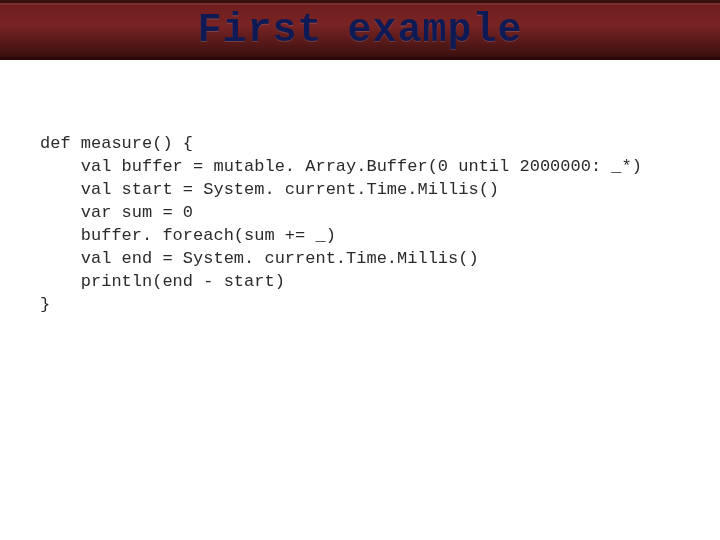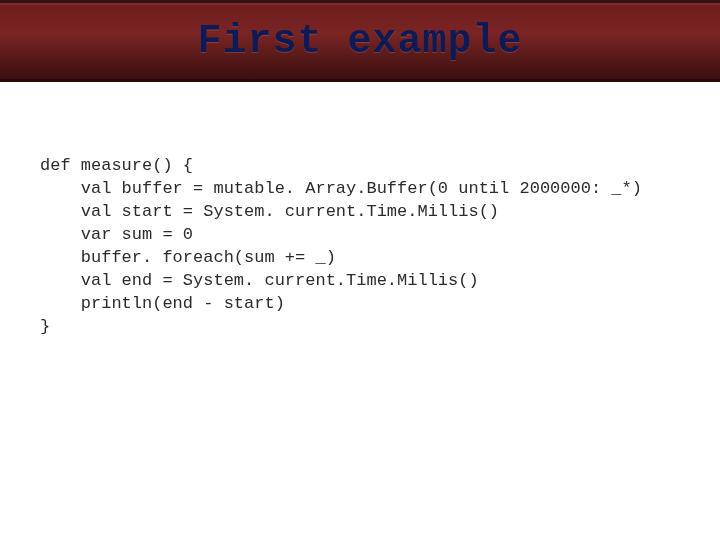--- a/index.html
+++ b/index.html
@@ -3,21 +3,21 @@
 <meta charset="utf-8">
 <style>
   * { margin: 0; padding: 0; box-sizing: border-box; }
   html, body { width: 720px; height: 540px; overflow: hidden; }
   body {
     background: #ffffff;
     font-family: "Courier New", Courier, monospace;
   }
   .header {
     width: 100%;
-    height: 82px;
+    height: 60px;
     background: linear-gradient(to bottom,
       #6e1d1d 0%,
       #7a2424 40%,
       #3a0f0f 100%);
     border-top: 3px solid #3a0f0f;
     border-bottom: 3px solid #2a0808;
     display: flex;
     align-items: center;
     justify-content: center;
     position: relative;

